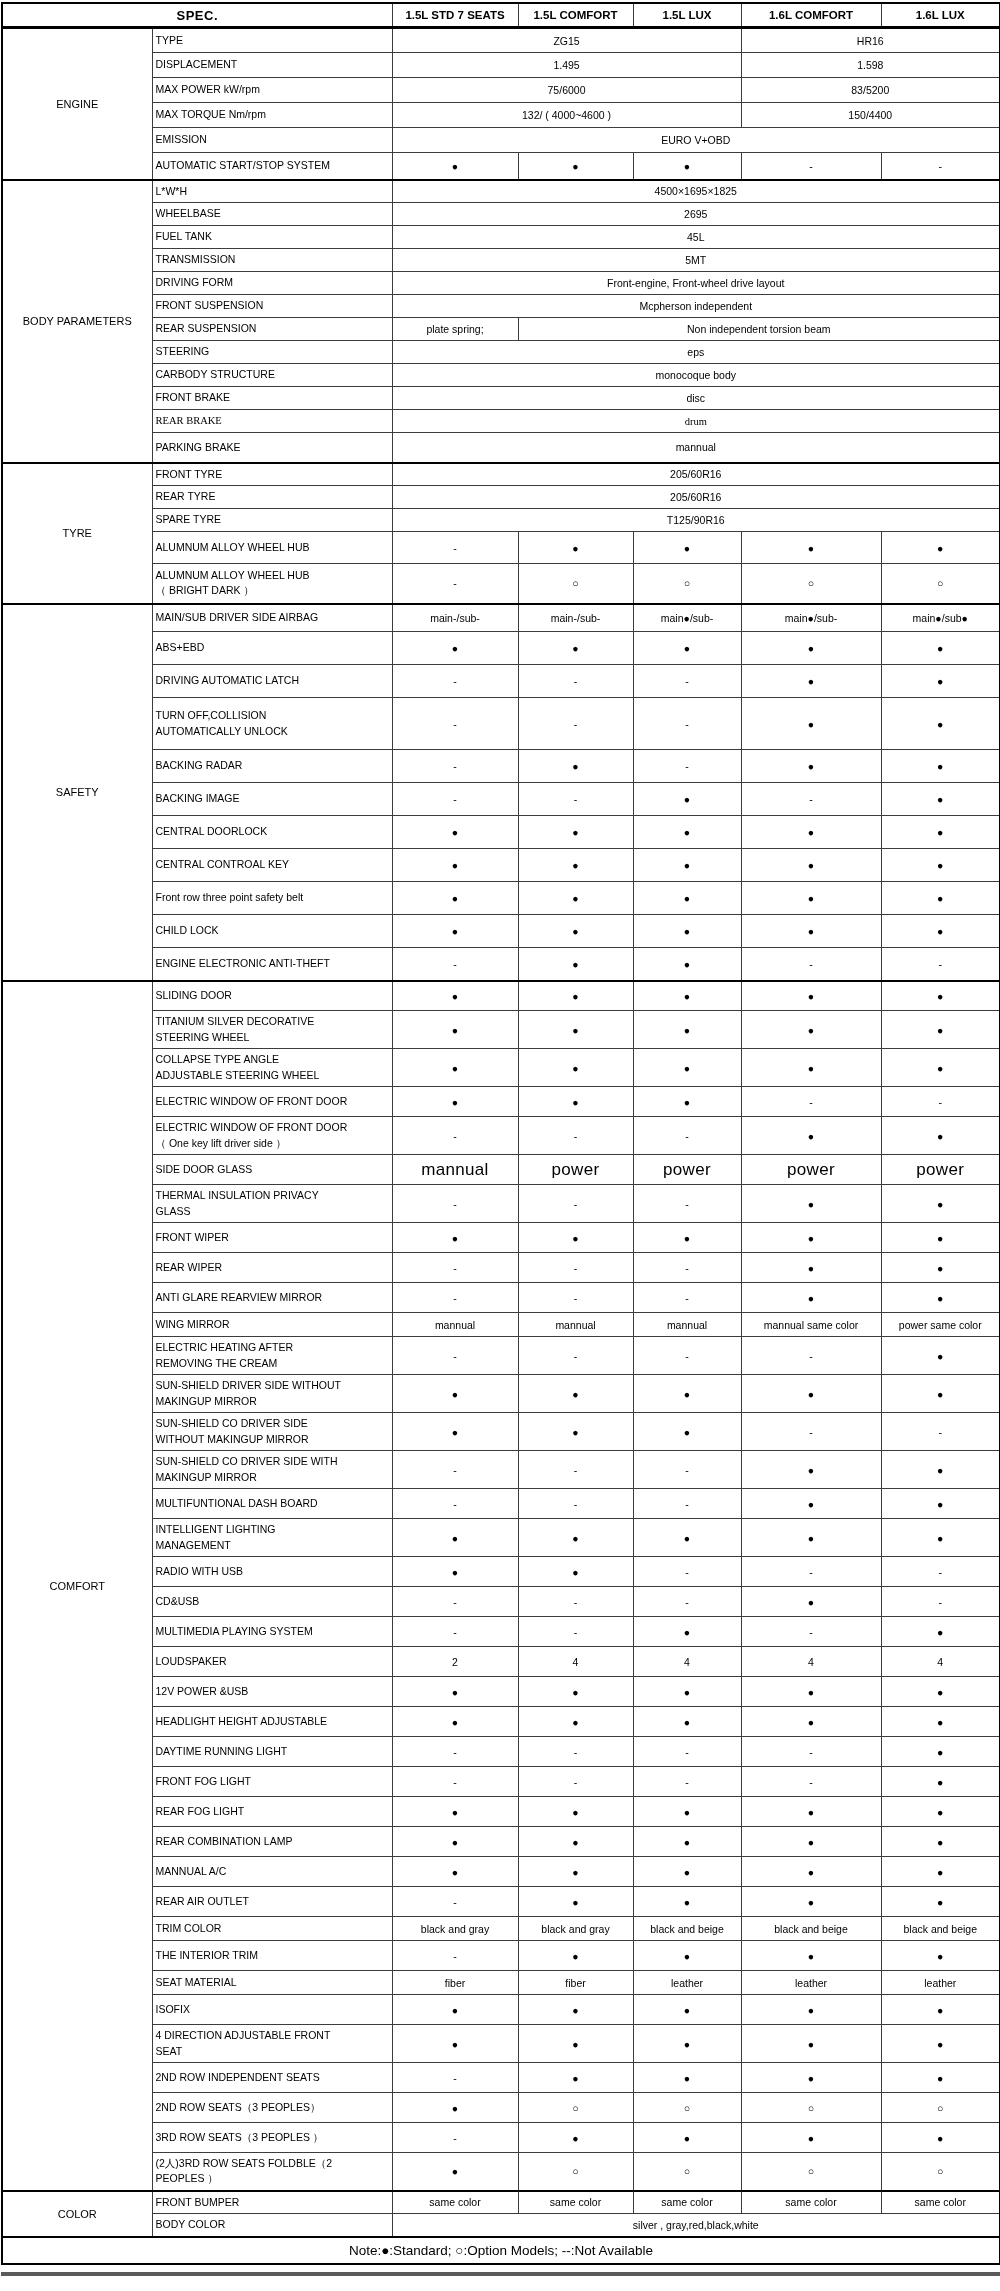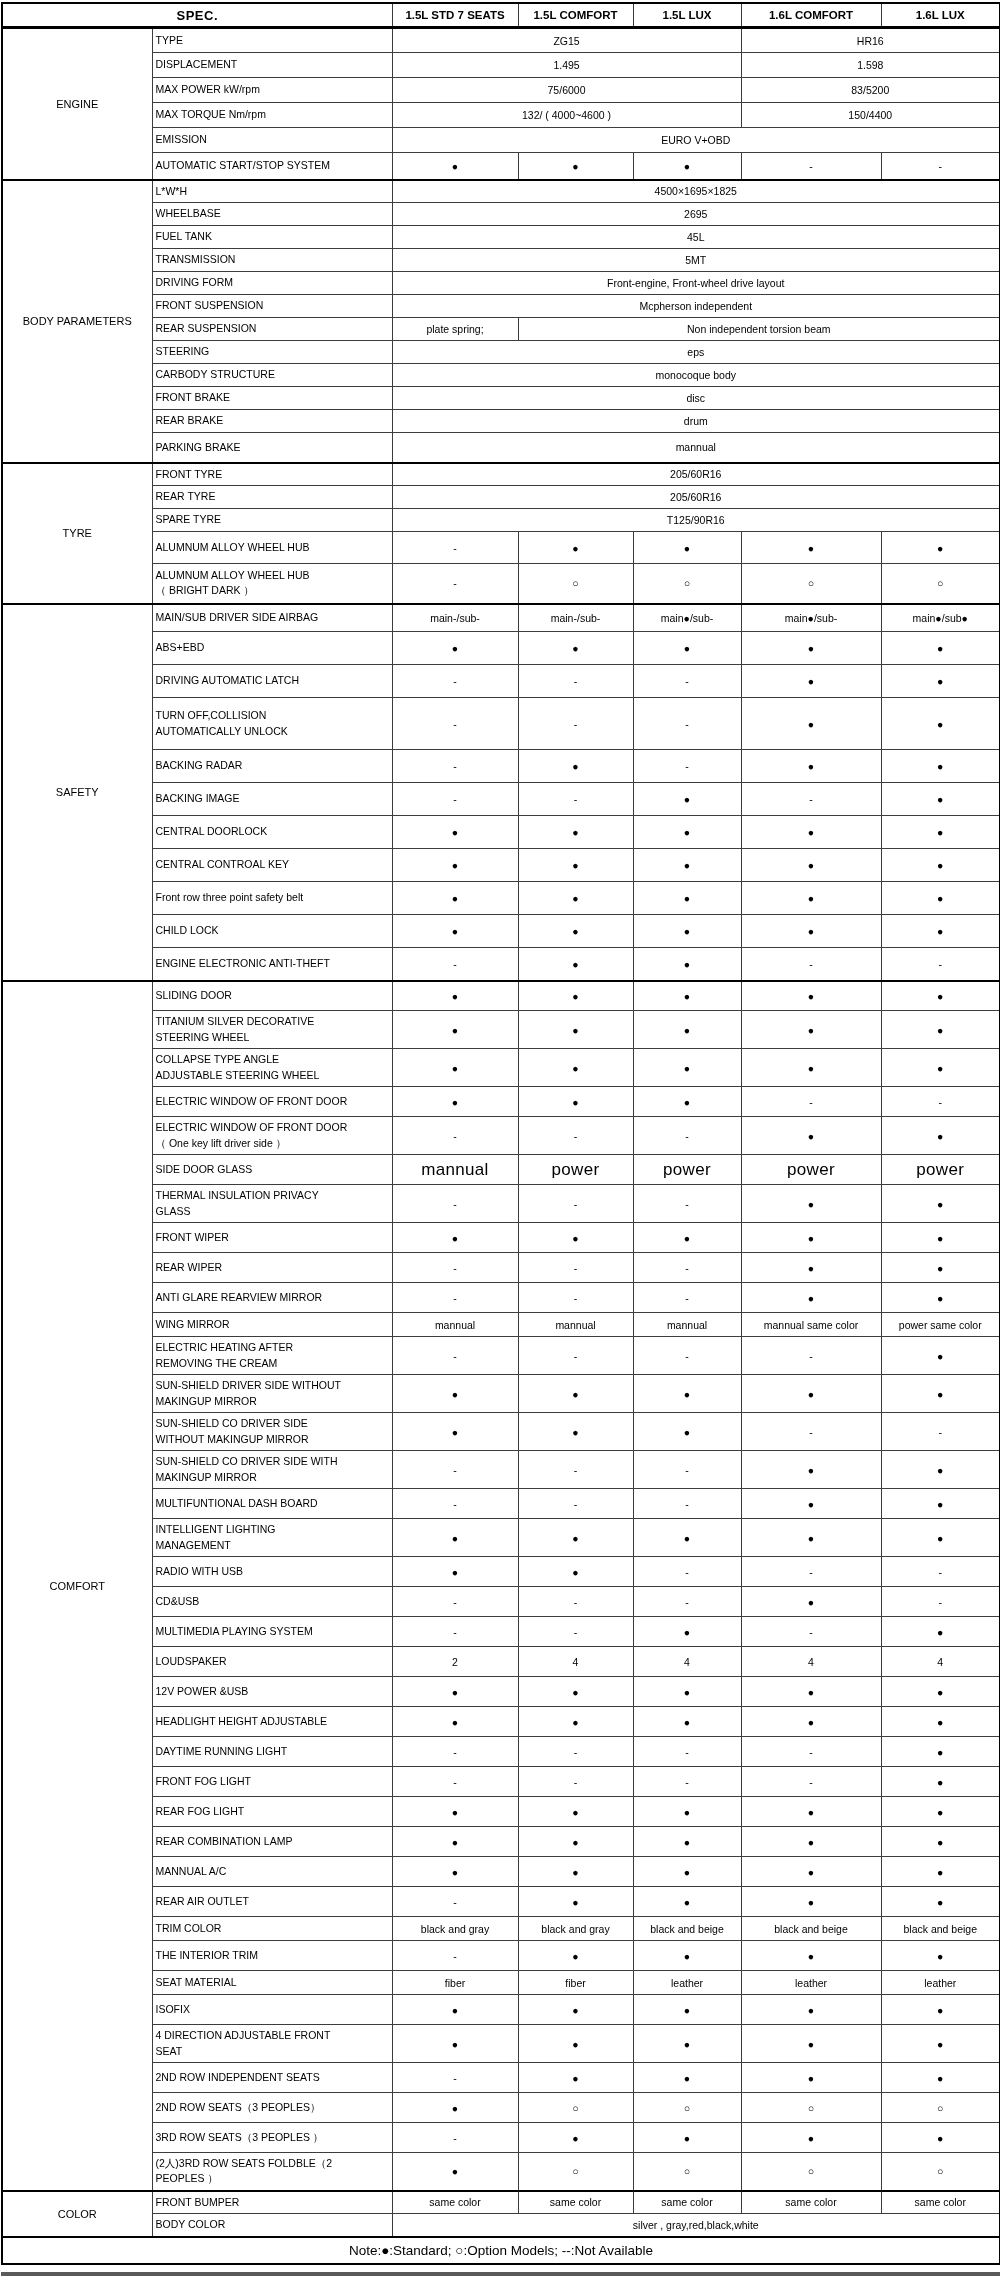--- a/index.html
+++ b/index.html
@@ -110,21 +110,21 @@
           <td class="val" colspan="5">eps</td>
         </tr>
         <tr style="height: 23px;">
           <td class="lab">CARBODY STRUCTURE</td>
           <td class="val" colspan="5">monocoque body</td>
         </tr>
         <tr style="height: 23px;">
           <td class="lab">FRONT BRAKE</td>
           <td class="val" colspan="5">disc</td>
         </tr>
-        <tr style="height: 23px;">
+        <tr style="height: 23px; font-family: Liberation Serif, serif;">
           <td class="lab">REAR BRAKE</td>
           <td class="val" colspan="5">drum</td>
         </tr>
         <tr style="height: 30px; border-radius: 10px;">
           <td class="lab">PARKING BRAKE</td>
           <td class="val" colspan="5">mannual</td>
         </tr>
         <tr class="section-start" style="height: 23px;">
           <td class="cat" rowspan="5">TYRE</td>
           <td class="lab">FRONT TYRE</td>

